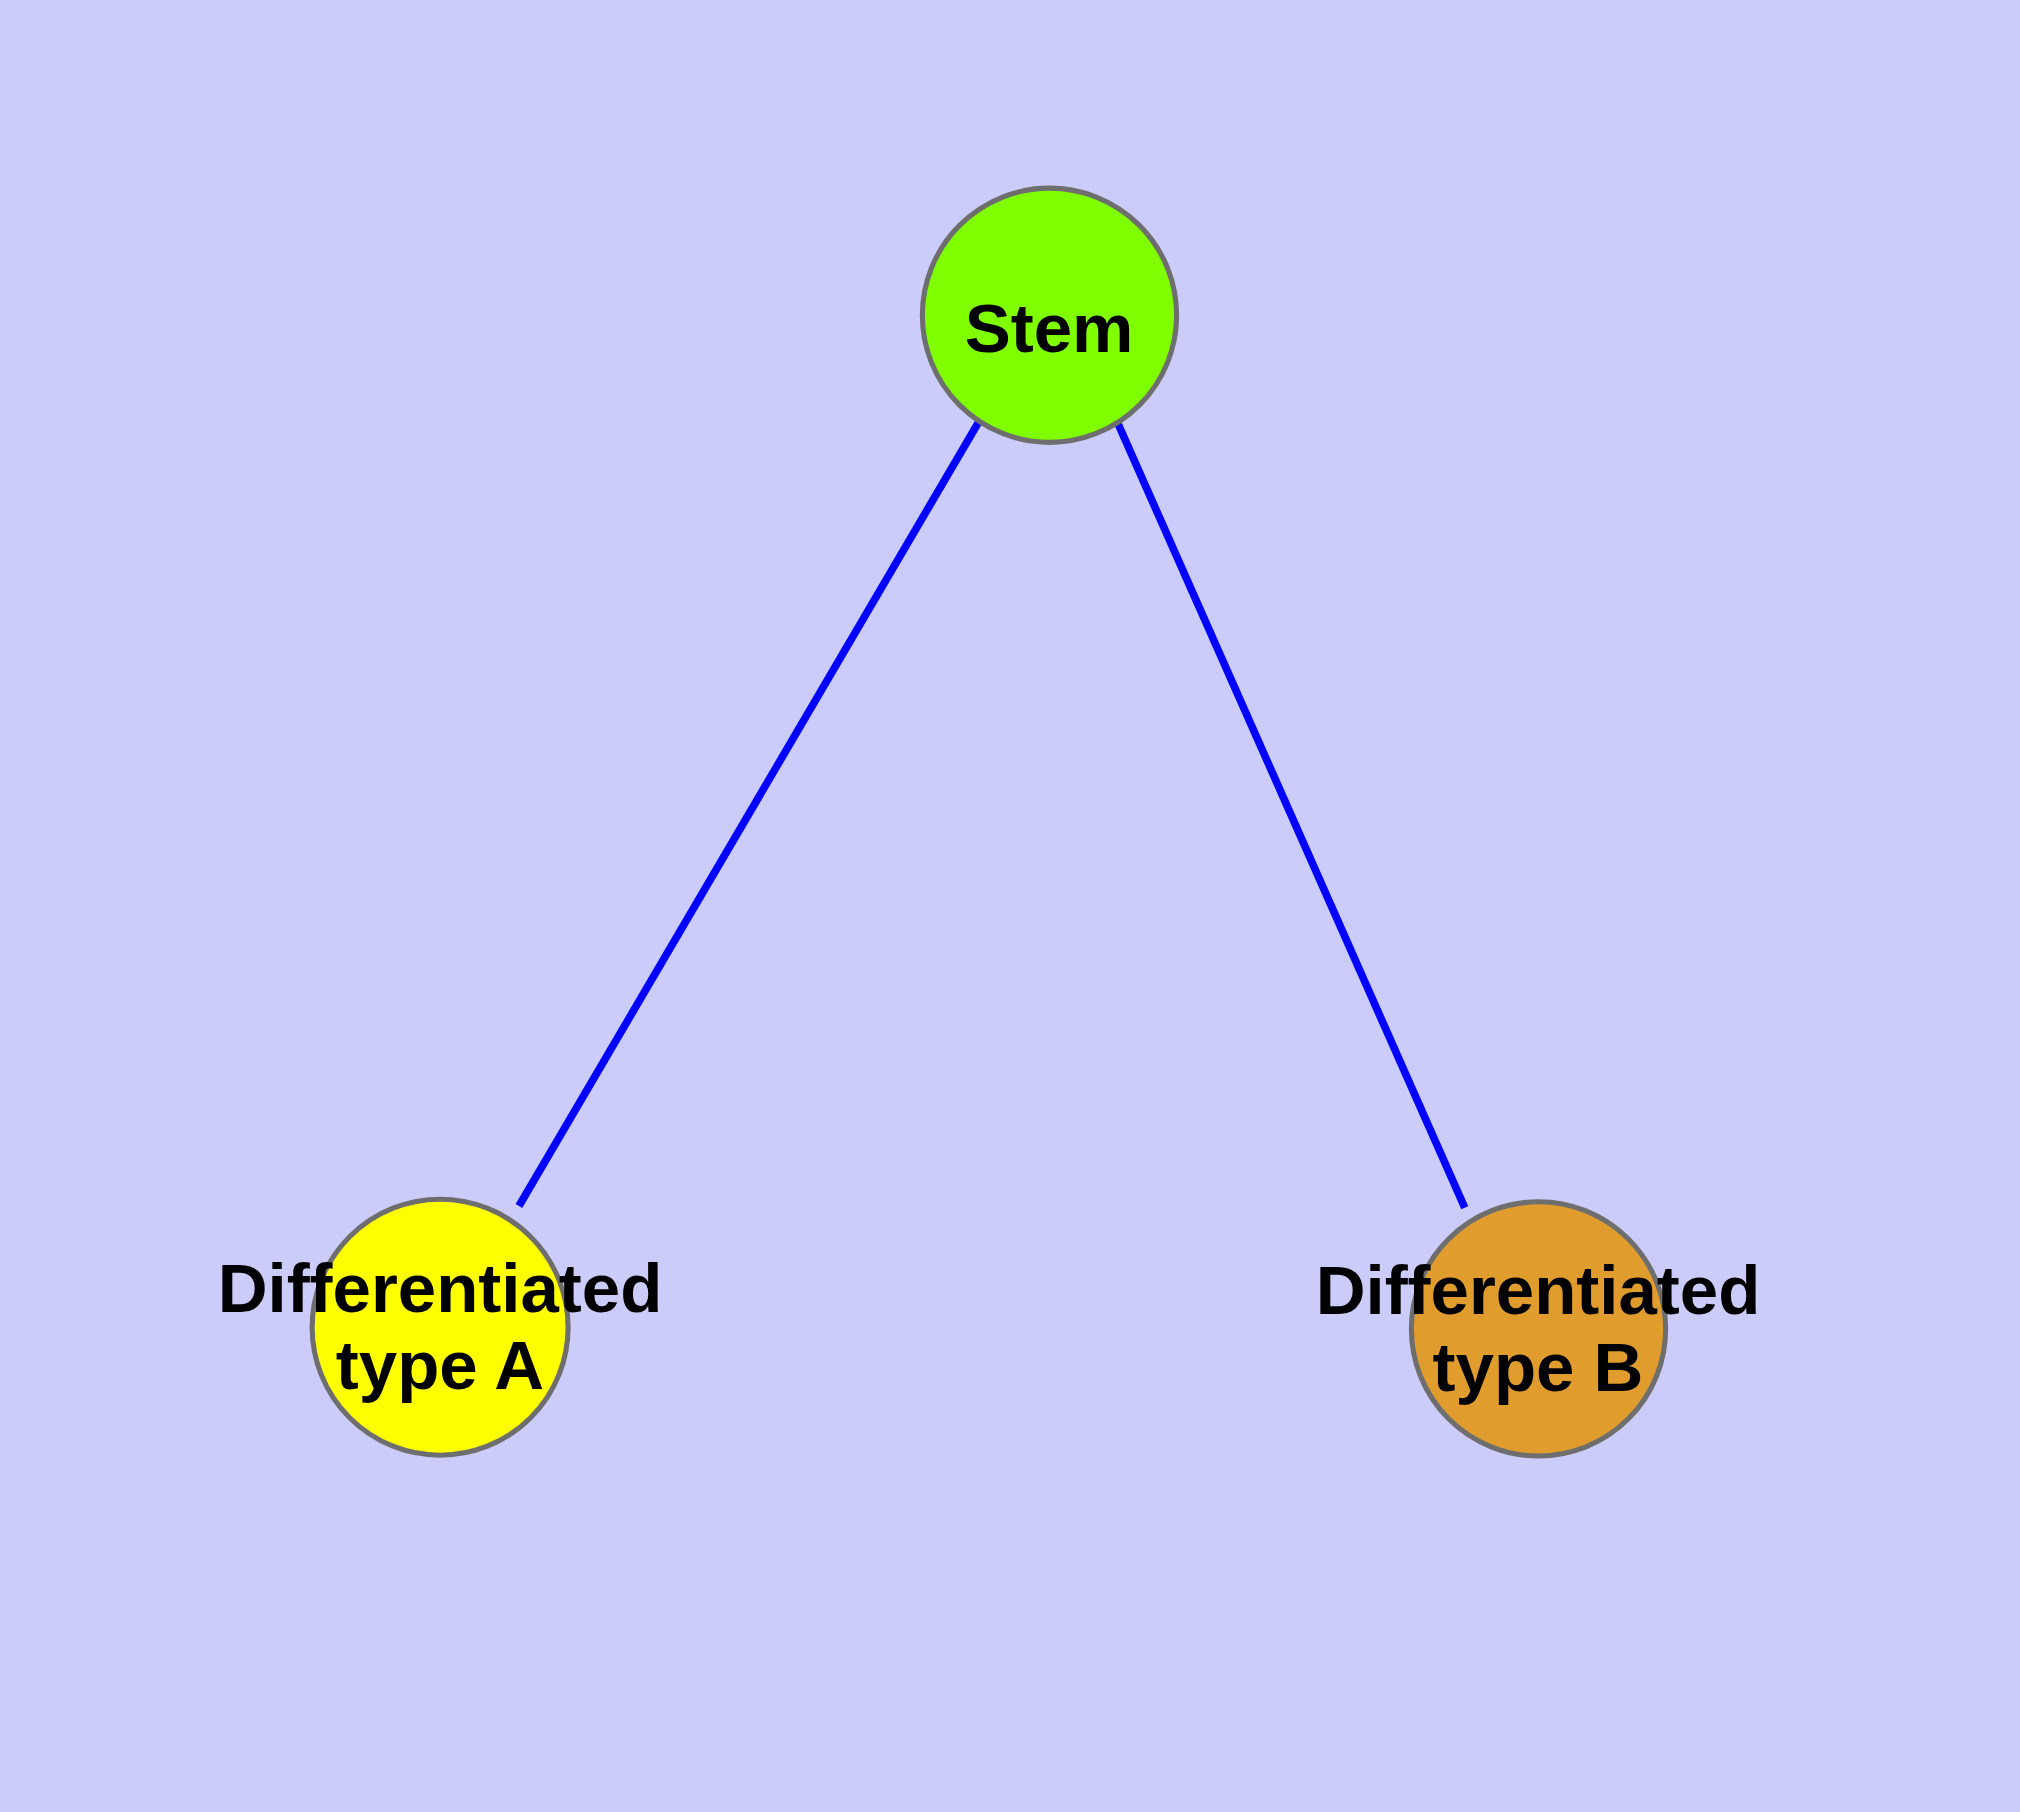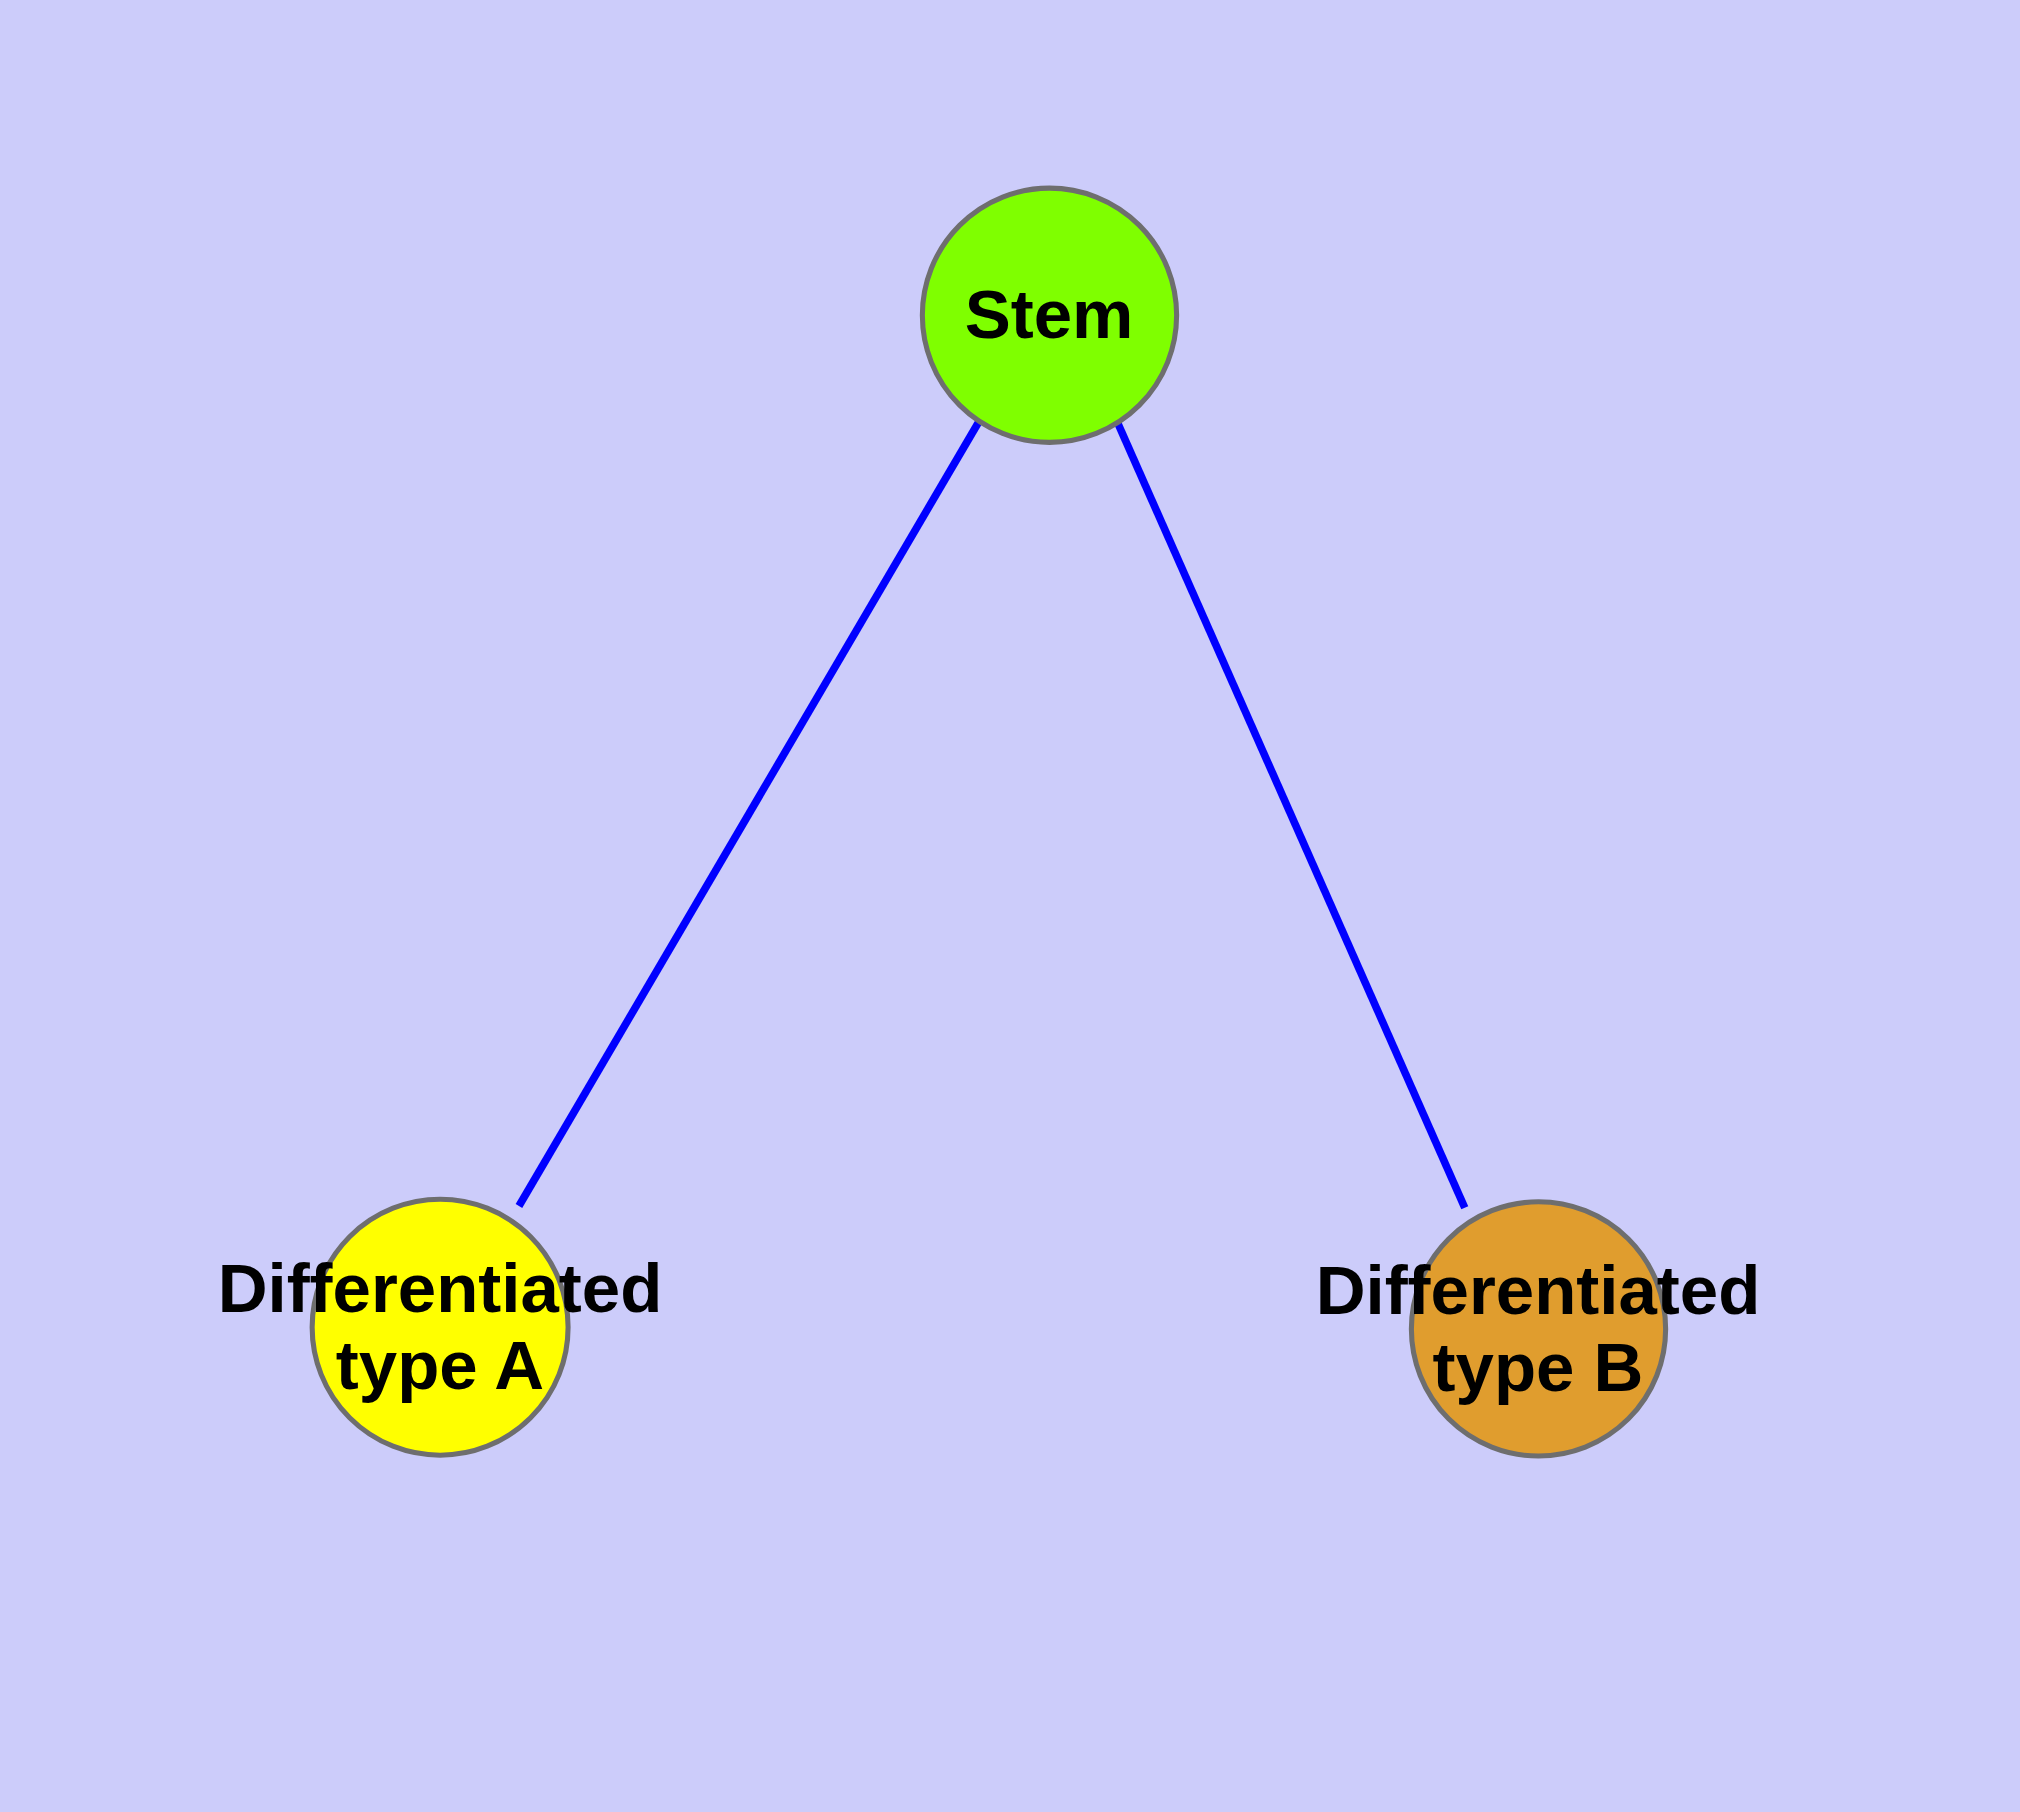--- a/index.html
+++ b/index.html
@@ -45,21 +45,21 @@
   <svg id="graph-svg" viewBox="0 0 2384 2138">
 
     <line x1="1155" y1="497" x2="612" y2="1423" stroke="#0000ff" stroke-width="9" stroke-linecap="butt"></line>
     <line x1="1318" y1="498" x2="1728" y2="1425" stroke="#0000ff" stroke-width="9" stroke-linecap="butt"></line>
 
     <circle cx="1238" cy="372" r="150" fill="#7fff00" stroke="#6e6e6e" stroke-width="6"></circle>
     <circle cx="519" cy="1566" r="151" fill="#ffff00" stroke="#6e6e6e" stroke-width="6"></circle>
     <circle cx="1815" cy="1568" r="150" fill="#e09d2e" stroke="#6e6e6e" stroke-width="6"></circle>
   </svg>
 
-  <div class="node-label label-stem" style="left: 1049px; top: 315px;">Stem</div>
+  <div class="node-label label-stem" style="left: 1049px; top: 329px;">Stem</div>
 
   <div class="node-label label-typea" style="left: 440px; top: 1327px;">Differentiated
 type A</div>
 
   <div class="node-label label-typeb" style="left: 1538px; top: 1329px;">Differentiated
 type B</div>
 
 </div>
 
 

